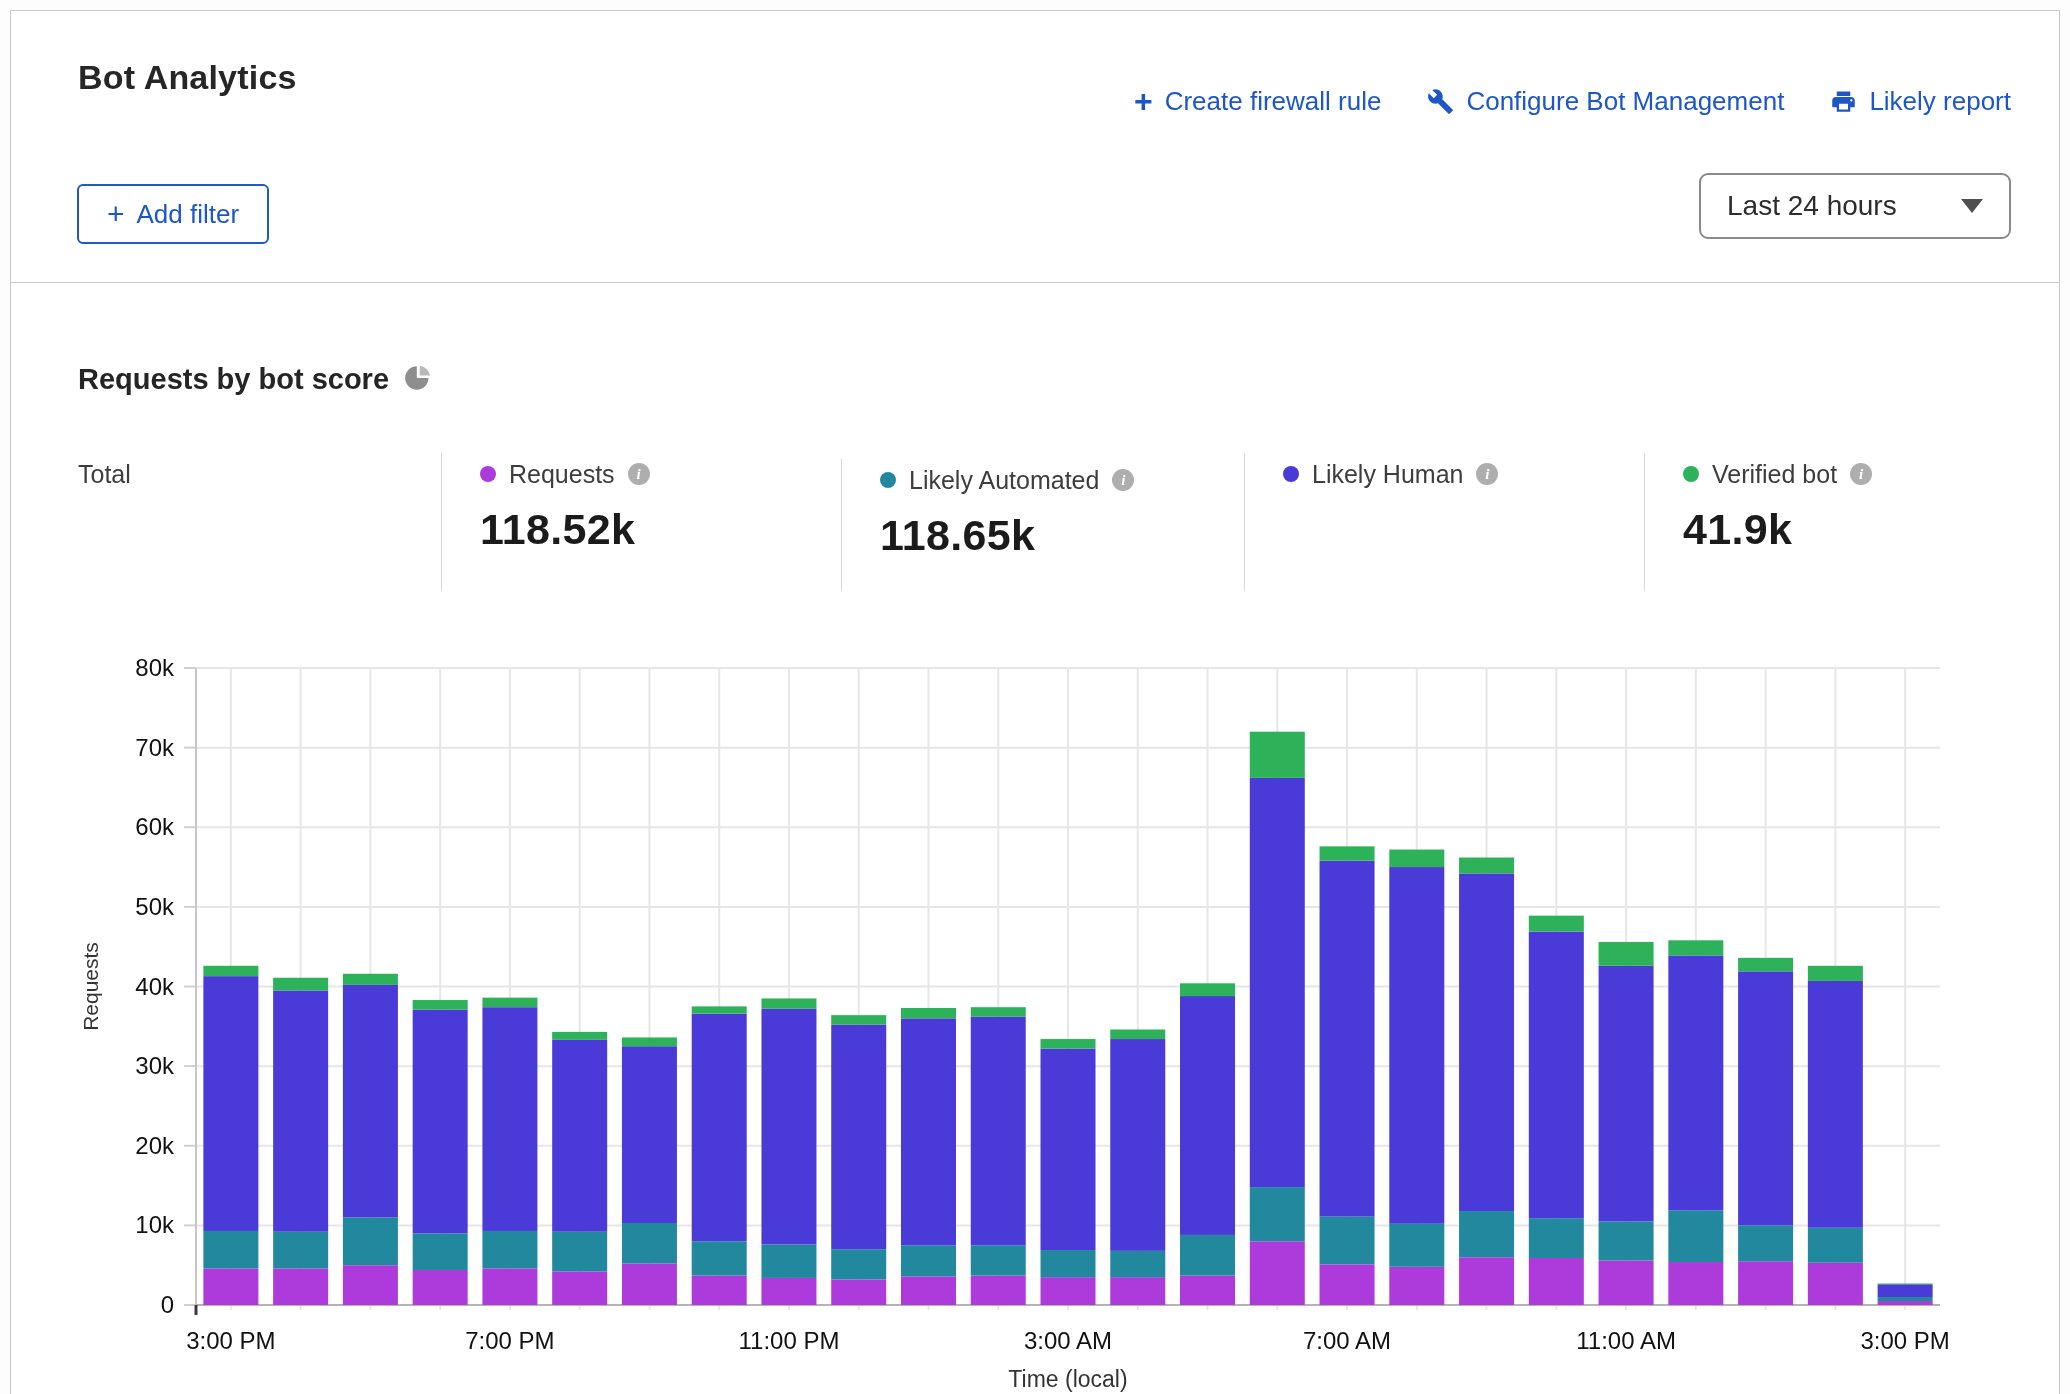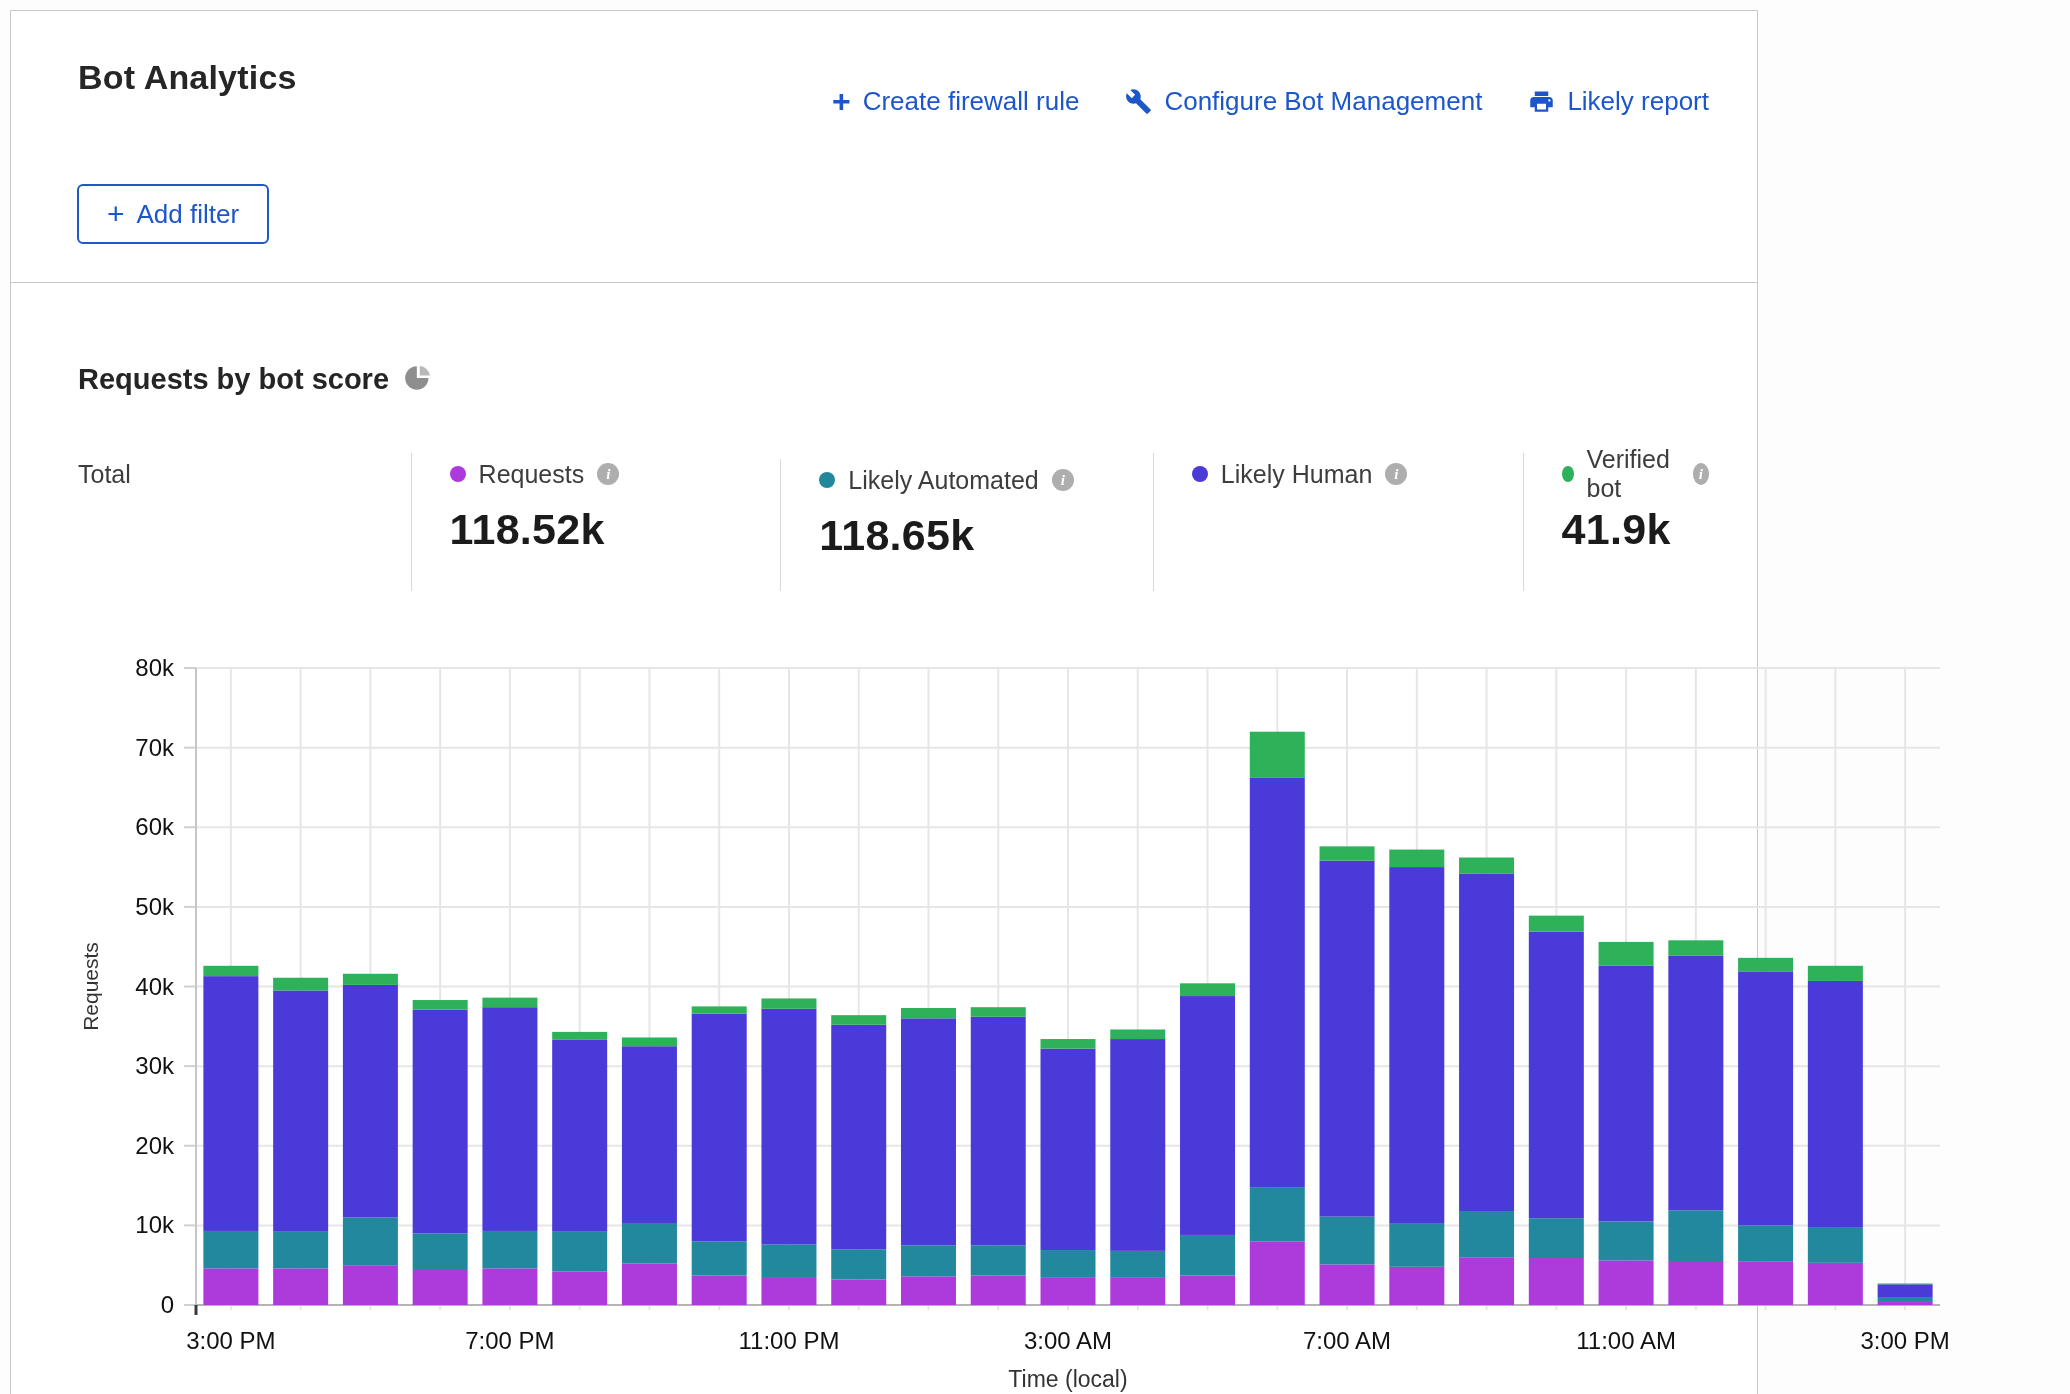--- a/index.html
+++ b/index.html
@@ -1,17 +1,17 @@
 <!DOCTYPE html>
 <html><head>
 <meta charset="utf-8">
 <style>
   * { margin:0; padding:0; box-sizing:border-box; }
   html,body { width:2070px; height:1394px; background:#fdfdfd; font-family:"Liberation Sans", sans-serif; overflow:hidden; }
-  .card { position:absolute; left:10px; top:10px; width:1748px; height:1384px; background:#ffffff; border:1px solid #c9c9c9; border-bottom:none; }
+  .card { position:absolute; left:10px; top:10px; width:2050px; height:1384px; background:#ffffff; border:1px solid #c9c9c9; border-bottom:none; }
 
   
   .page-title { position:absolute; left:67px; top:47px; font-size:34px; font-weight:bold; color:#262626; letter-spacing:.2px; }
   .actions { position:absolute; right:48px; top:74px; display:flex; align-items:center; gap:46px; }
   .action-link { display:flex; align-items:center; gap:12px; color:#1d56c8; font-size:26px; cursor:pointer; text-decoration:none; }
   .action-link svg { display:block; }
   .plus-glyph { font-size:32px; font-weight:bold; line-height:1; color:#1d56c8; }
 
   .add-filter { position:absolute; left:66px; top:173px; height:60px; display:flex; align-items:center; gap:12px;
     padding:0 28px; border:2px solid #2158c4; border-radius:6px; color:#1d56c8; font-size:26px; background:#fff; cursor:pointer; }
@@ -77,20 +77,24 @@
       </span>
       <span>Likely report</span>
     </a>
   </div>
 
   <button class="add-filter">
     <span class="plus-glyph">+</span>
     <span>Add filter</span>
   </button>
 
+  <div class="time-range">
+    <span class="time-range-label">Last 24 hours</span>
+    <span class="caret-down"></span>
+  </div>
 
   <div class="header-divider"></div>
 
   <div class="section-title-row">
     <span class="section-title">Requests by bot score</span>
     <span>
       <svg width="28" height="28" viewBox="0 0 24 24">
         <path d="M11 2 A10 10 0 1 0 21 12 L11 12 Z" fill="#8e8e8e"></path>
         <path d="M13.5 1.8 A9.2 9.2 0 0 1 22.2 9.8 L13.5 9.8 Z" fill="#b9b9b9"></path>
       </svg>

